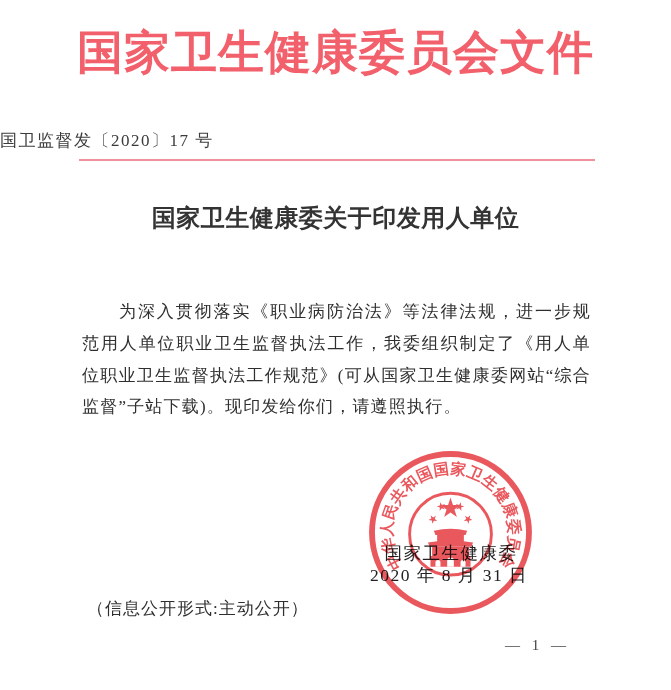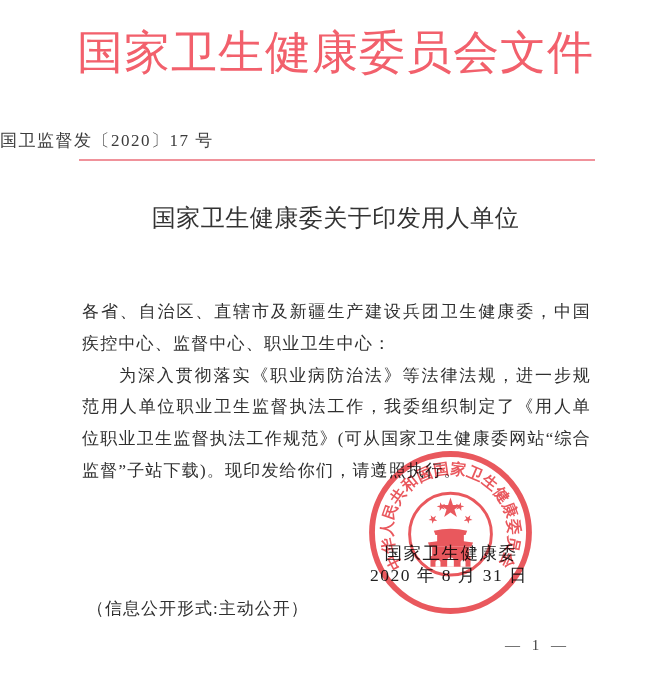--- a/index.html
+++ b/index.html
@@ -10,21 +10,21 @@
     height: 690px;
     background: #ffffff;
     font-family: "Liberation Serif", serif;
     overflow: hidden;
   }
   .header-title {
     position: absolute;
     top: 22px; left: 0; width: 100%;
     text-align: center;
     font-size: 46px;
-    font-weight: normal;
+    font-weight: bold;
     color: #f2606c;
     letter-spacing: 1px;
     white-space: nowrap;
   }
   .doc-number {
     position: absolute;
     top: 129px; left: 0; width: 100%;
     text-align: left;
     font-size: 17px;
     color: #3b3b3b;
@@ -34,21 +34,21 @@
     position: absolute;
     top: 159px; left: 79px;
     width: 516px; height: 2px;
     background: #f0929b;
   }
   .doc-title {
     position: absolute;
     top: 203px; left: 0; width: 100%;
     text-align: center;
     font-size: 24px;
-    font-weight: normal;
+    font-weight: bold;
     color: #333333;
     line-height: 31px;
     letter-spacing: 0.5px;
   }
   .body-text {
     position: absolute;
     top: 296px; left: 82px;
     width: 509px;
     font-size: 17px;
     color: #2f2f2f;
@@ -103,21 +103,20 @@
 
   <div class="doc-number">国卫监督发〔2020〕17 号</div>
 
   <div class="red-rule"></div>
 
   <div class="doc-title">
     <div>国家卫生健康委关于印发用人单位</div>
   </div>
 
   <div class="body-text">
-    <p>各省、自治区、直辖市及新疆生产建设兵团卫生健康委，中国疾控中心、监督中心、职业卫生中心：</p>
     <p class="indent">为深入贯彻落实《职业病防治法》等法律法规，进一步规范用人单位职业卫生监督执法工作，我委组织制定了《用人单位职业卫生监督执法工作规范》(可从国家卫生健康委网站“综合监督”子站下载)。现印发给你们，请遵照执行。</p>
   </div>
 
   <div class="sig-line sig-name">国家卫生健康委</div>
   <div class="sig-line sig-date">2020 年 8 月 31 日</div>
 
   <div class="seal">
     <svg viewBox="0 0 200 200">
       <defs>
         <path id="sealArc" d="M 42.7 140.2 A 70 70 0 1 1 157.3 140.2" fill="none"></path>

